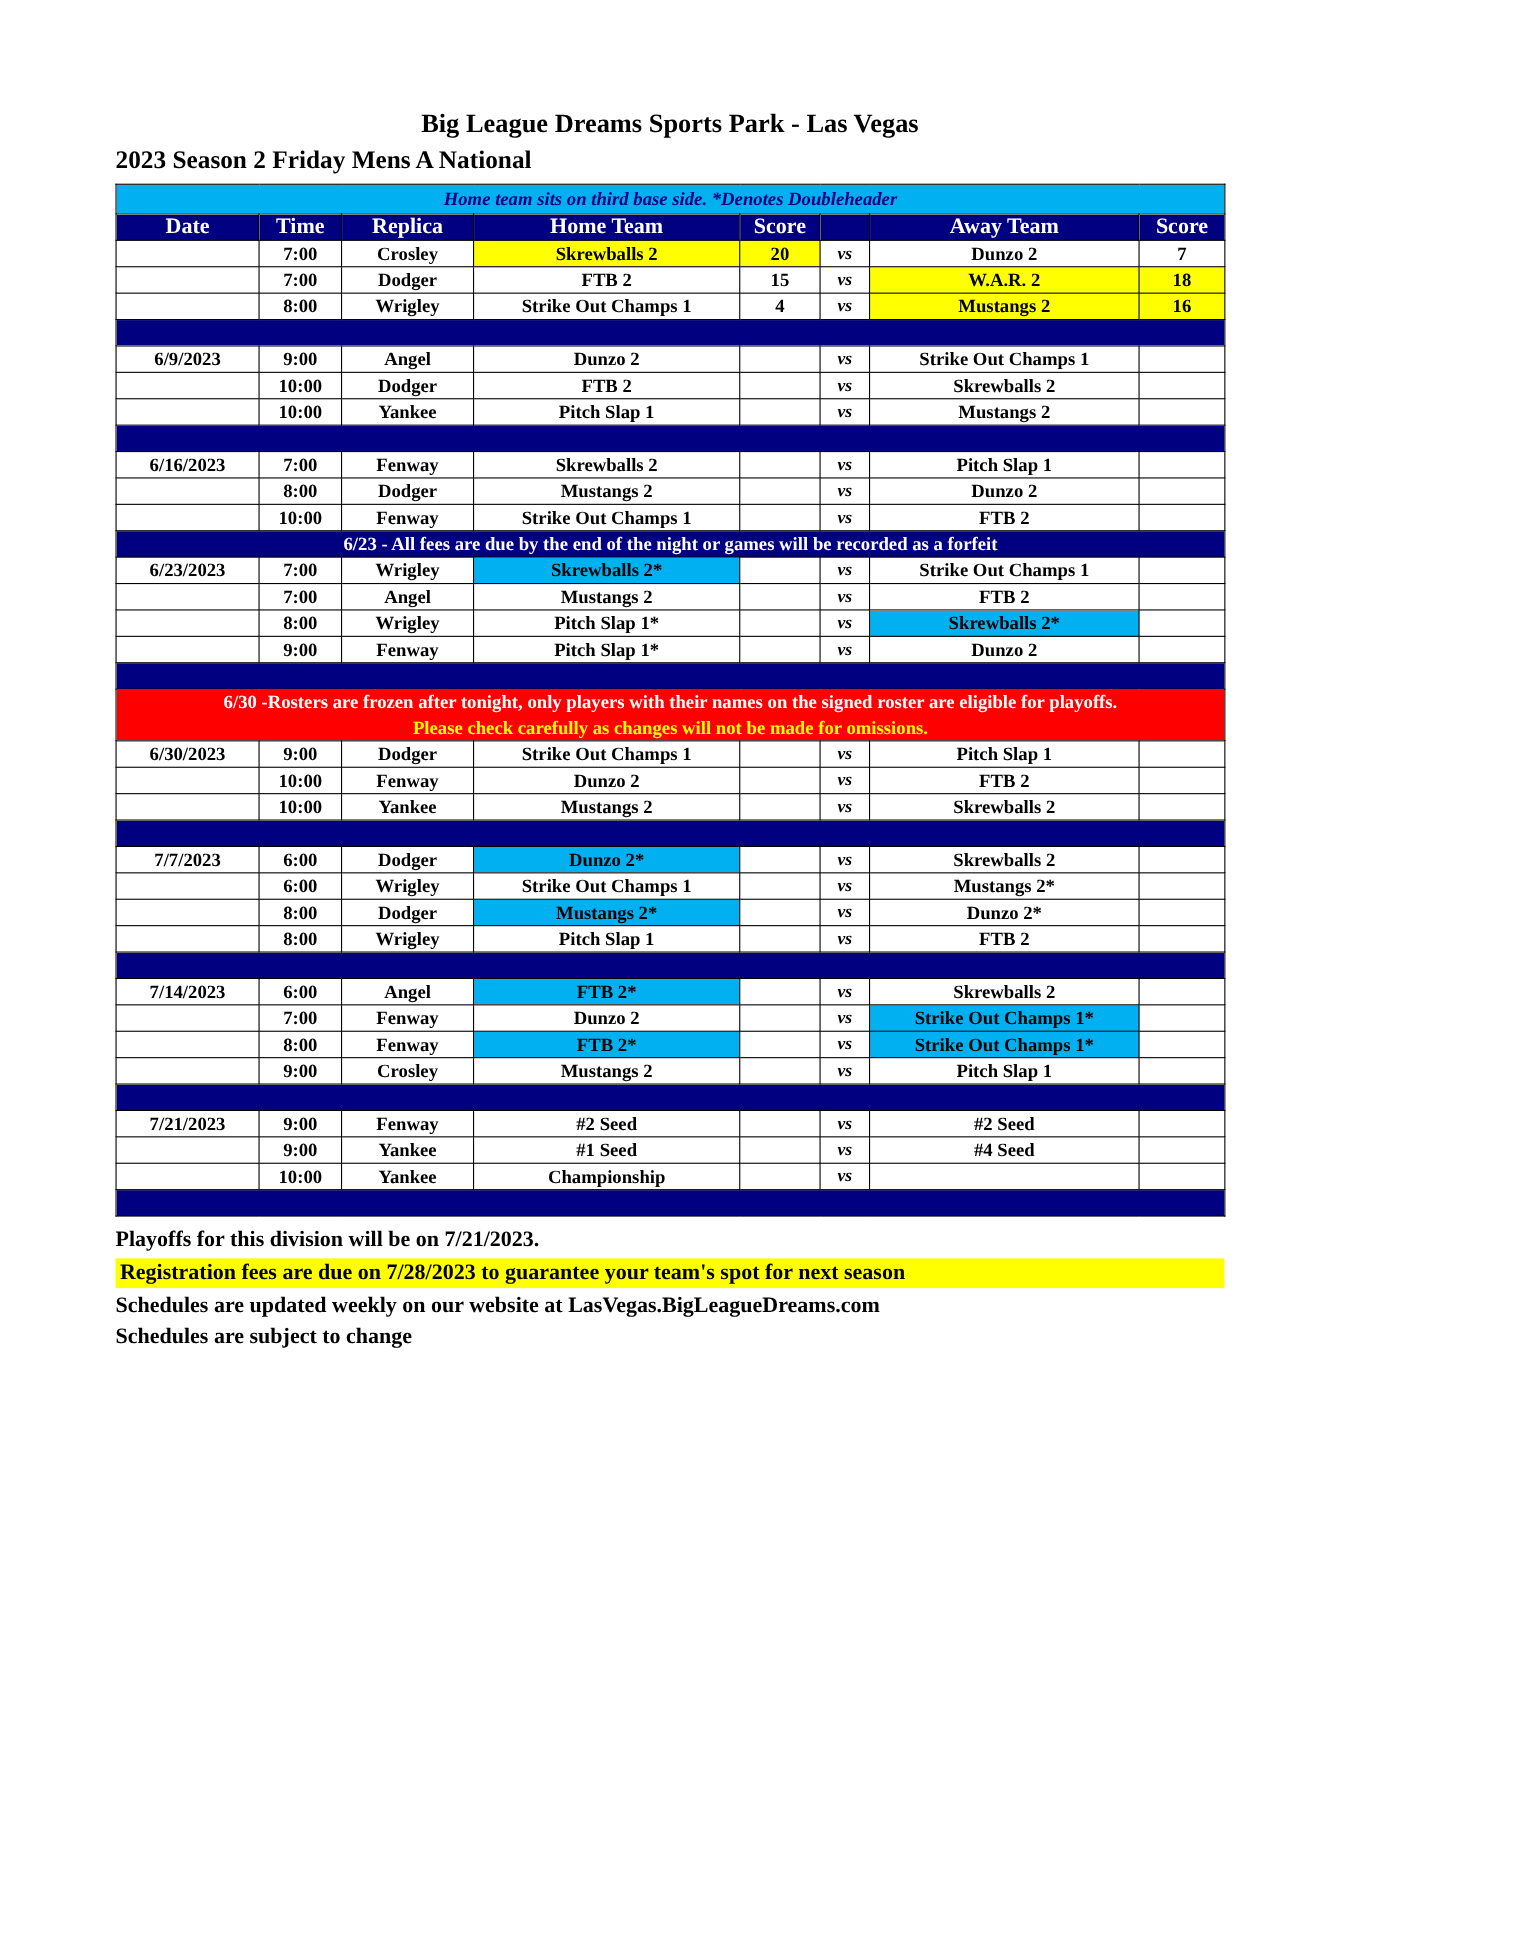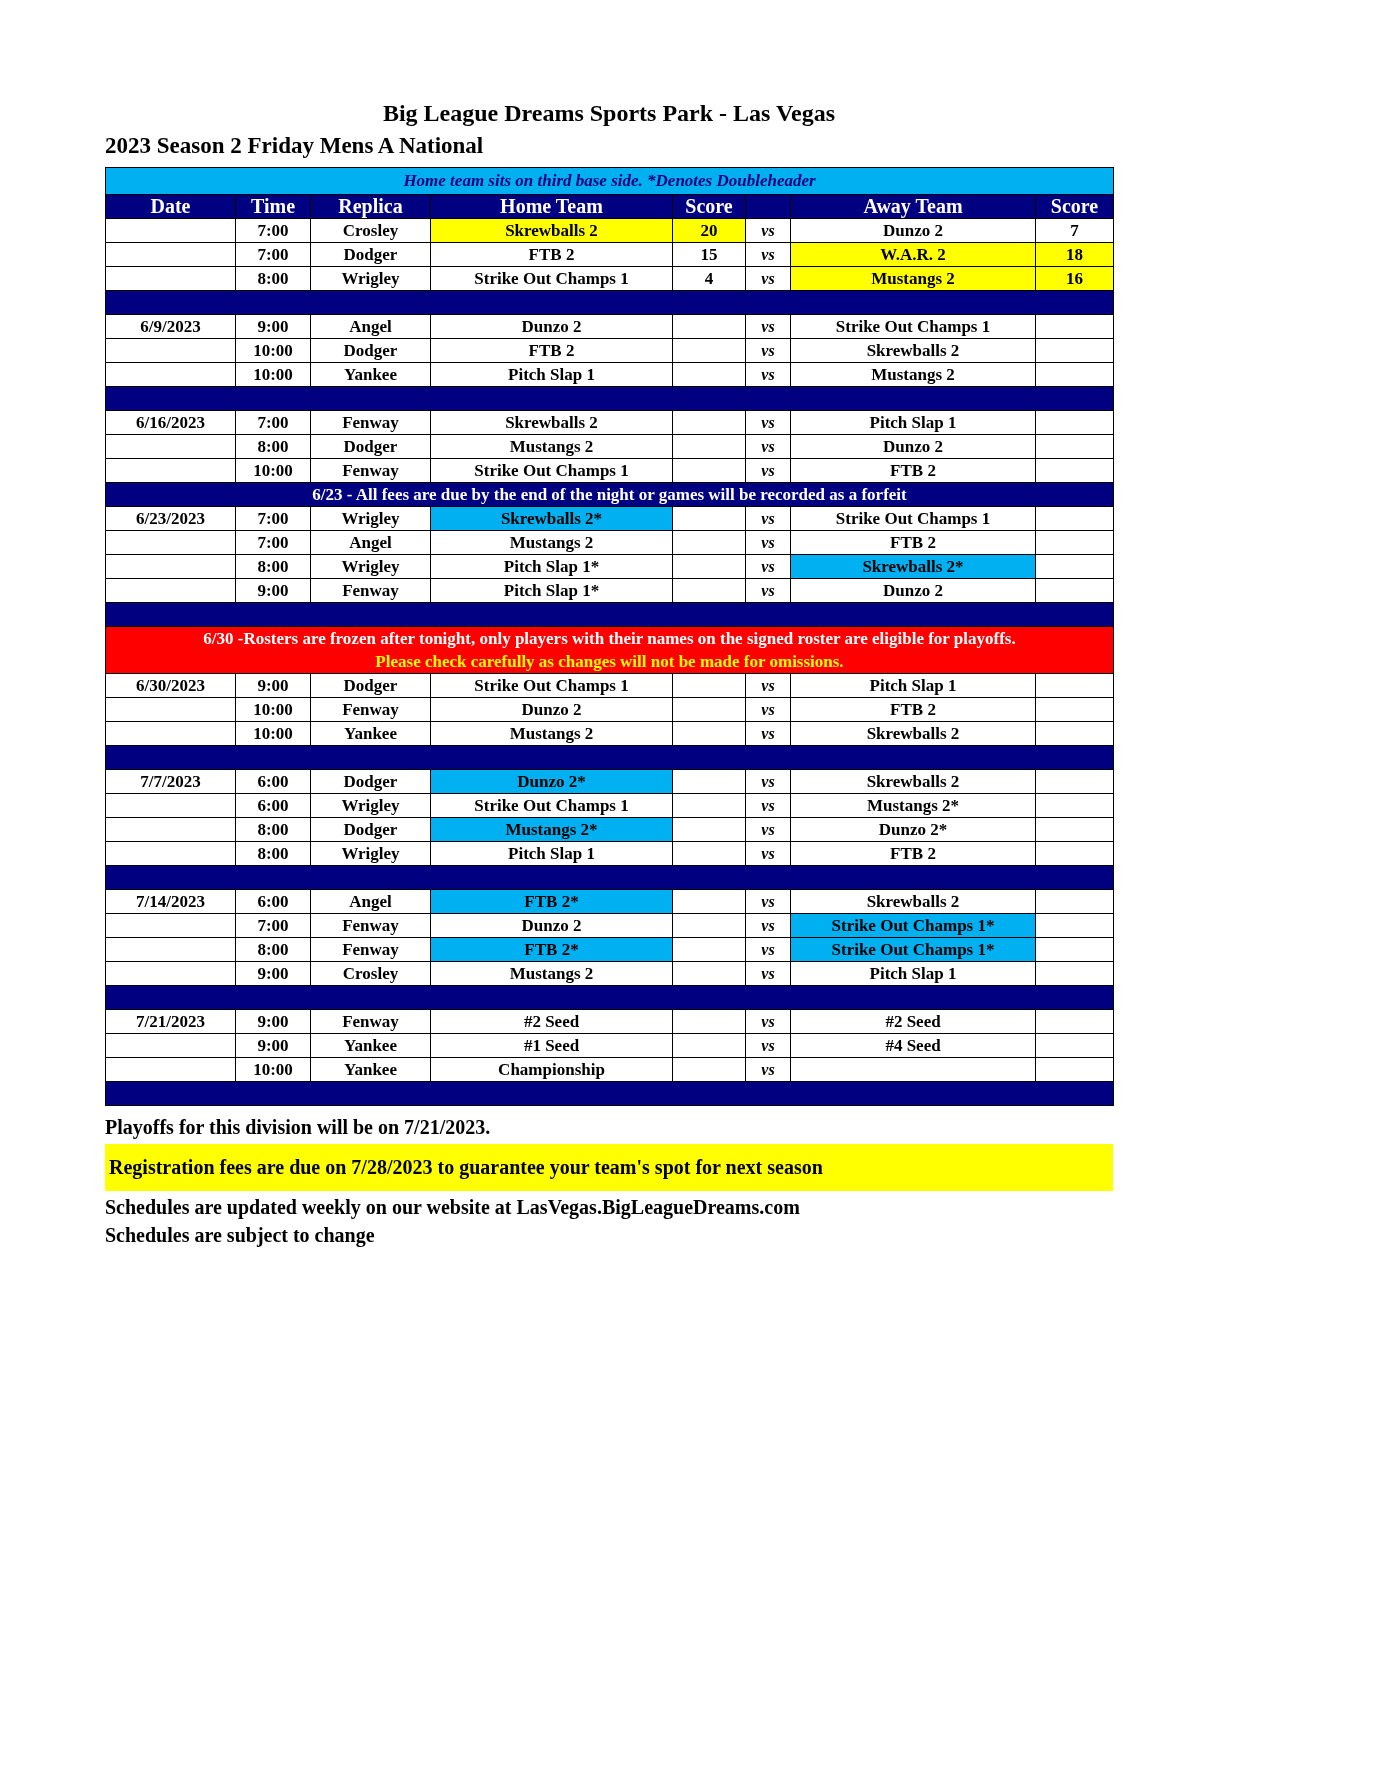--- a/index.html
+++ b/index.html
@@ -55,21 +55,21 @@
   tr.notice-row td { background: var(--navy); color: #ffffff; }
   tr.alert-row td { background: var(--red); height: 33px; }
   .alert-line-1 { color: #ffffff; line-height: 23px; }
   .alert-line-2 { color: var(--yellow); line-height: 23px; }
   td.hl-yellow { background: var(--yellow); }
   td.hl-cyan { background: var(--cyan); }
   td.c-vs { font-style: italic; font-size: 16px; }
 
   .footer { margin-top: 10px; font-weight: bold; font-size: 20px; }
   .footer p { margin: 5px 0; }
-  .footer .hl-bar { background: var(--yellow); padding: 12px 4px; }
+  .footer .hl-bar { background: var(--yellow); padding: 2px 4px; }
 </style>
 </head>
 <body>
 
 <div class="content">
   <h1 class="title">Big League Dreams Sports Park - Las Vegas</h1>
   <h2 class="subtitle">2023 Season 2 Friday Mens A National</h2>
 
   <table class="schedule">
     <colgroup>

